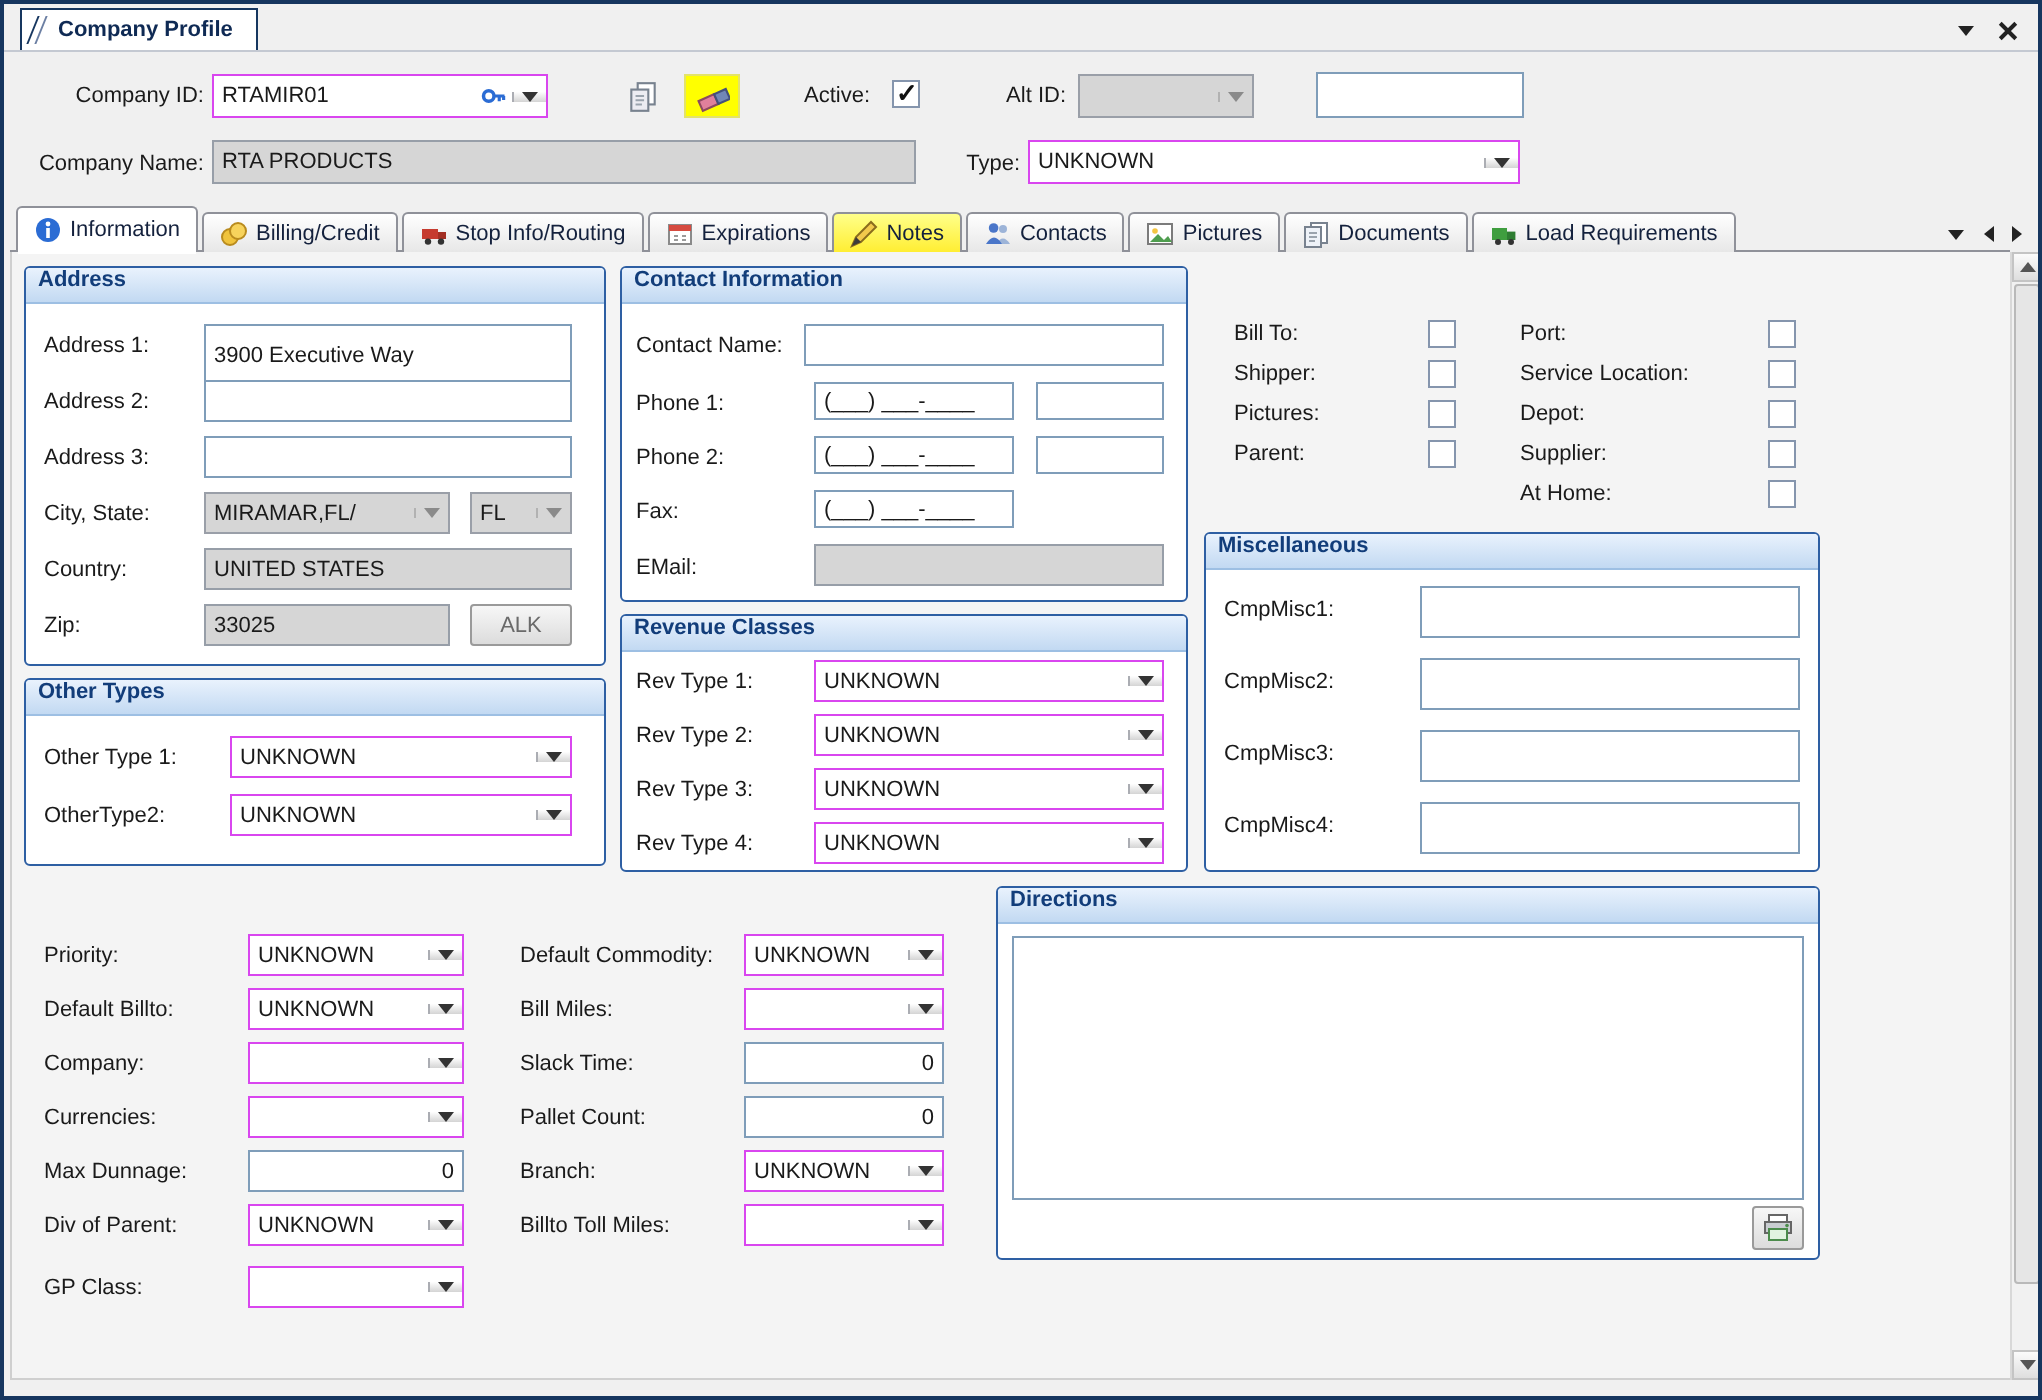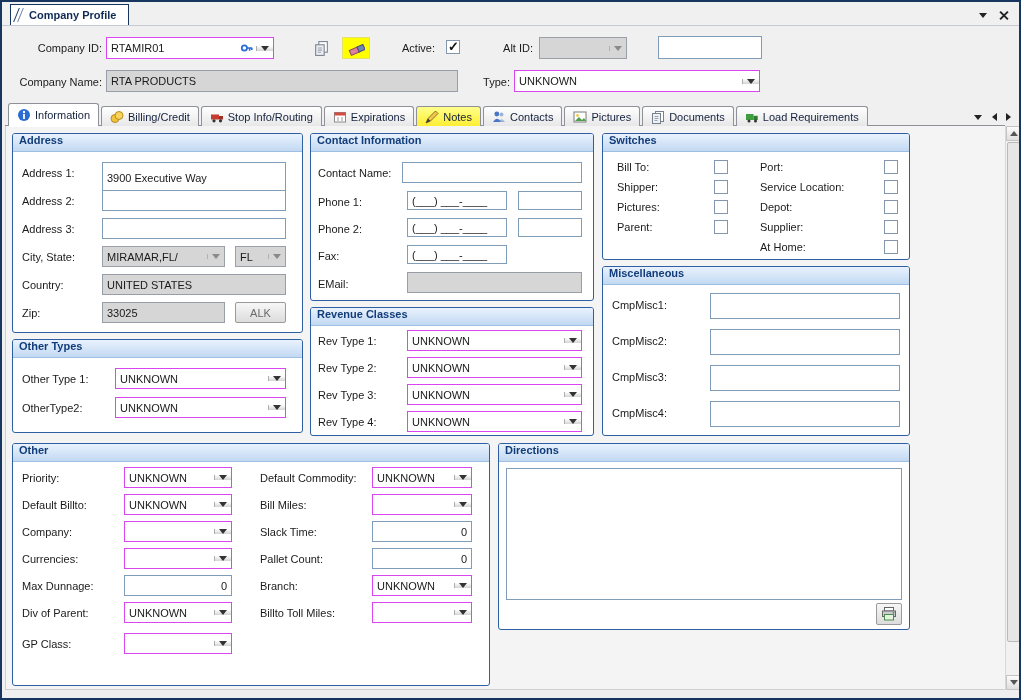--- a/index.html
+++ b/index.html
@@ -348,25 +348,20 @@
       </span>
   </div>
   <span class="lbl" style="left:316px;top:414px">Rev Type 4:</span>
   <div class="combo" style="left:405px;top:409px;width:175px;height:21px">
     <span class="val">UNKNOWN</span>
     <span class="cbtn">
         <span class="arr"></span>
       </span>
   </div>
 
-  <div class="grp" style="left:600px;top:131px;width:308px;height:127px">
-    <div class="grp-hd">
-        <span>Switches</span>
-      </div>
-  </div>
   <span class="lbl" style="left:615px;top:159px">Bill To:</span>
   <span class="cb" style="left:712px;top:158px"></span>
   <span class="lbl" style="left:615px;top:179px">Shipper:</span>
   <span class="cb" style="left:712px;top:178px"></span>
   <span class="lbl" style="left:615px;top:199px">Pictures:</span>
   <span class="cb" style="left:712px;top:198px"></span>
   <span class="lbl" style="left:615px;top:219px">Parent:</span>
   <span class="cb" style="left:712px;top:218px"></span>
   <span class="lbl" style="left:758px;top:159px">Port:</span>
   <span class="cb" style="left:882px;top:158px"></span>
@@ -394,25 +389,20 @@
     </div>
   <span class="lbl" style="left:610px;top:369px">CmpMisc3:</span>
   <div class="tb" style="left:708px;top:363px;width:190px;height:26px">
       <span></span>
     </div>
   <span class="lbl" style="left:610px;top:405px">CmpMisc4:</span>
   <div class="tb" style="left:708px;top:399px;width:190px;height:26px">
       <span></span>
     </div>
 
-  <div class="grp" style="left:10px;top:441px;width:478px;height:243px">
-    <div class="grp-hd">
-        <span>Other</span>
-      </div>
-  </div>
   <span class="lbl" style="left:20px;top:470px">Priority:</span>
   <div class="combo" style="left:122px;top:465px;width:108px;height:21px">
     <span class="val">UNKNOWN</span>
     <span class="cbtn">
         <span class="arr"></span>
       </span>
   </div>
   <span class="lbl" style="left:20px;top:497px">Default Billto:</span>
   <div class="combo" style="left:122px;top:492px;width:108px;height:21px">
     <span class="val">UNKNOWN</span>

